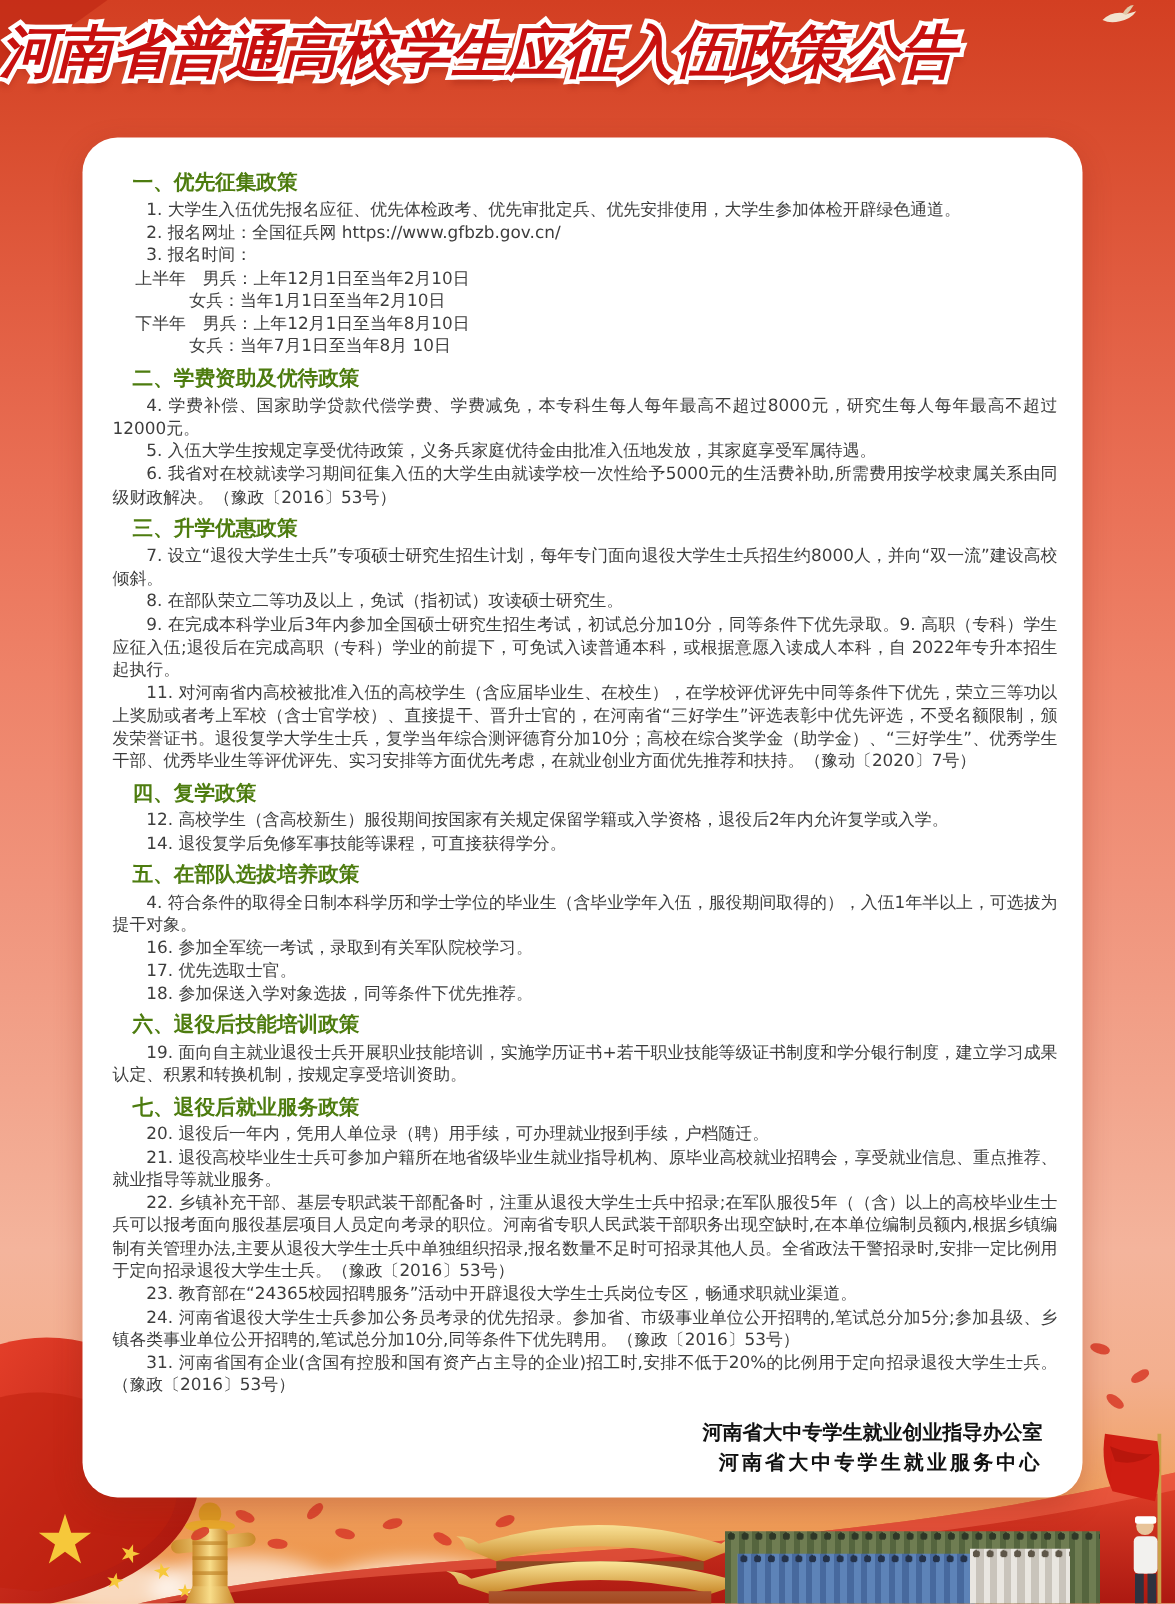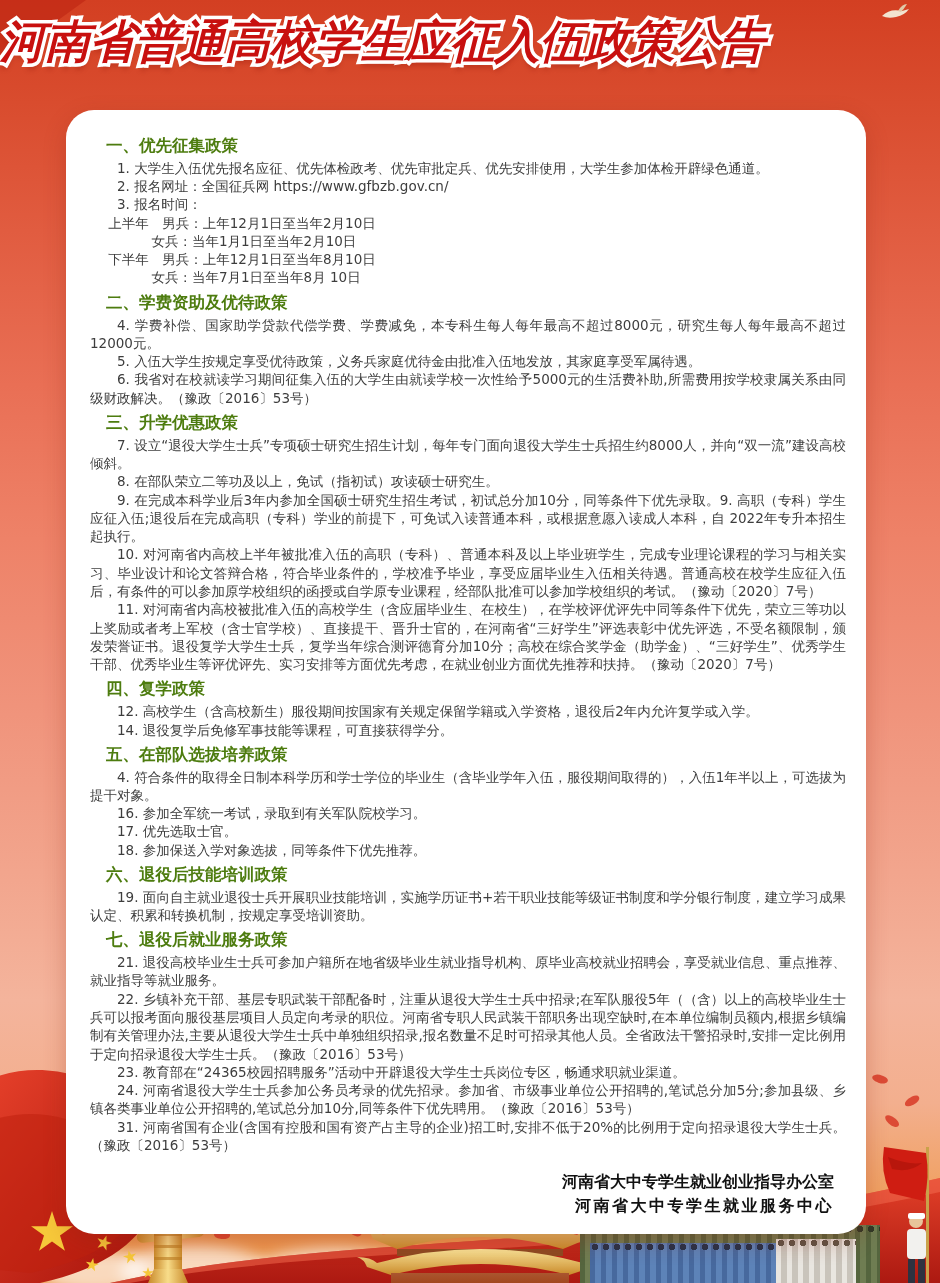--- a/index.html
+++ b/index.html
@@ -122,41 +122,41 @@
           <h2 class="sec-heading">二、学费资助及优待政策</h2>
           <p class="p-num">4. 学费补偿、国家助学贷款代偿学费、学费减免，本专科生每人每年最高不超过8000元，研究生每人每年最高不超过12000元。</p>
           <p class="p-num">5. 入伍大学生按规定享受优待政策，义务兵家庭优待金由批准入伍地发放，其家庭享受军属待遇。</p>
           <p class="p-num">6. 我省对在校就读学习期间征集入伍的大学生由就读学校一次性给予5000元的生活费补助,所需费用按学校隶属关系由同级财政解决。（豫政〔2016〕53号）</p>
         </section>
         <section>
           <h2 class="sec-heading">三、升学优惠政策</h2>
           <p class="p-num">7. 设立“退役大学生士兵”专项硕士研究生招生计划，每年专门面向退役大学生士兵招生约8000人，并向“双一流”建设高校倾斜。</p>
           <p class="p-num">8. 在部队荣立二等功及以上，免试（指初试）攻读硕士研究生。</p>
           <p class="p-num">9. 在完成本科学业后3年内参加全国硕士研究生招生考试，初试总分加10分，同等条件下优先录取。9. 高职（专科）学生应征入伍;退役后在完成高职（专科）学业的前提下，可免试入读普通本科，或根据意愿入读成人本科，自 2022年专升本招生起执行。</p>
-          <p class="p-num">10. 对河南省内高校上半年被批准入伍的高职（专科）、普通本科及以上毕业班学生，完成专业理论课程的学习与相关实习、毕业设计和论文答辩合格，符合毕业条件的，学校准予毕业，享受应届毕业生入伍相关待遇。普通高校在校学生应征入伍后，有条件的可以参加原学校组织的函授或自学原专业课程，经部队批准可以参加学校组织的考试。（豫动〔2020〕7号）</p>
           <p class="p-num">11. 对河南省内高校被批准入伍的高校学生（含应届毕业生、在校生），在学校评优评先中同等条件下优先，荣立三等功以上奖励或者考上军校（含士官学校）、直接提干、晋升士官的，在河南省“三好学生”评选表彰中优先评选，不受名额限制，颁发荣誉证书。退役复学大学生士兵，复学当年综合测评德育分加10分；高校在综合奖学金（助学金）、“三好学生”、优秀学生干部、优秀毕业生等评优评先、实习安排等方面优先考虑，在就业创业方面优先推荐和扶持。（豫动〔2020〕7号）</p>
         </section>
         <section>
           <h2 class="sec-heading">四、复学政策</h2>
           <p class="p-num">12. 高校学生（含高校新生）服役期间按国家有关规定保留学籍或入学资格，退役后2年内允许复学或入学。</p>
           <p class="p-num">14. 退役复学后免修军事技能等课程，可直接获得学分。</p>
         </section>
         <section>
           <h2 class="sec-heading">五、在部队选拔培养政策</h2>
           <p class="p-num">4. 符合条件的取得全日制本科学历和学士学位的毕业生（含毕业学年入伍，服役期间取得的），入伍1年半以上，可选拔为提干对象。</p>
           <p class="p-num">16. 参加全军统一考试，录取到有关军队院校学习。</p>
           <p class="p-num">17. 优先选取士官。</p>
           <p class="p-num">18. 参加保送入学对象选拔，同等条件下优先推荐。</p>
         </section>
         <section>
           <h2 class="sec-heading">六、退役后技能培训政策</h2>
           <p class="p-num">19. 面向自主就业退役士兵开展职业技能培训，实施学历证书+若干职业技能等级证书制度和学分银行制度，建立学习成果认定、积累和转换机制，按规定享受培训资助。</p>
         </section>
         <section>
           <h2 class="sec-heading">七、退役后就业服务政策</h2>
+          <p class="p-num">20. 退役后一年内，凭用人单位录（聘）用手续，可办理就业报到手续，户档随迁。</p>
           <p class="p-num">21. 退役高校毕业生士兵可参加户籍所在地省级毕业生就业指导机构、原毕业高校就业招聘会，享受就业信息、重点推荐、就业指导等就业服务。</p>
           <p class="p-num">22. 乡镇补充干部、基层专职武装干部配备时，注重从退役大学生士兵中招录;在军队服役5年（（含）以上的高校毕业生士兵可以报考面向服役基层项目人员定向考录的职位。河南省专职人民武装干部职务出现空缺时,在本单位编制员额内,根据乡镇编制有关管理办法,主要从退役大学生士兵中单独组织招录,报名数量不足时可招录其他人员。全省政法干警招录时,安排一定比例用于定向招录退役大学生士兵。（豫政〔2016〕53号）</p>
           <p class="p-num">23. 教育部在“24365校园招聘服务”活动中开辟退役大学生士兵岗位专区，畅通求职就业渠道。</p>
           <p class="p-num">24. 河南省退役大学生士兵参加公务员考录的优先招录。参加省、市级事业单位公开招聘的,笔试总分加5分;参加县级、乡镇各类事业单位公开招聘的,笔试总分加10分,同等条件下优先聘用。（豫政〔2016〕53号）</p>
           <p class="p-num">31. 河南省国有企业(含国有控股和国有资产占主导的企业)招工时,安排不低于20%的比例用于定向招录退役大学生士兵。（豫政〔2016〕53号）</p>
         </section>
       </div>
     <div class="footer">
       <div class="footer-line1">河南省大中专学生就业创业指导办公室</div>
       <div class="footer-line2">河南省大中专学生就业服务中心</div>

